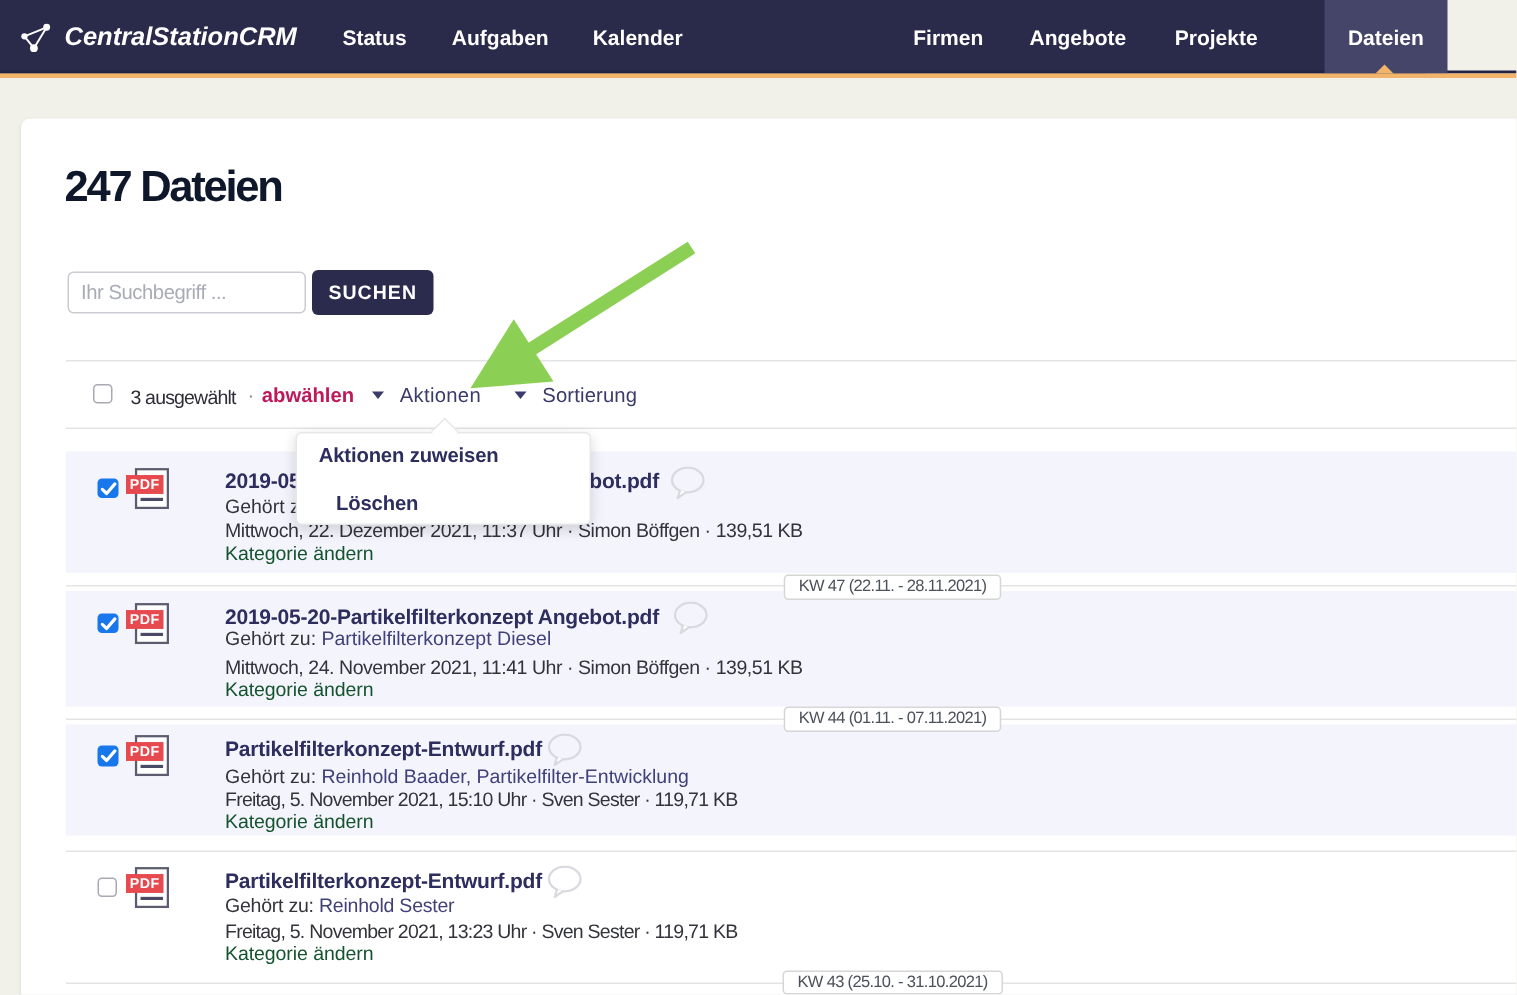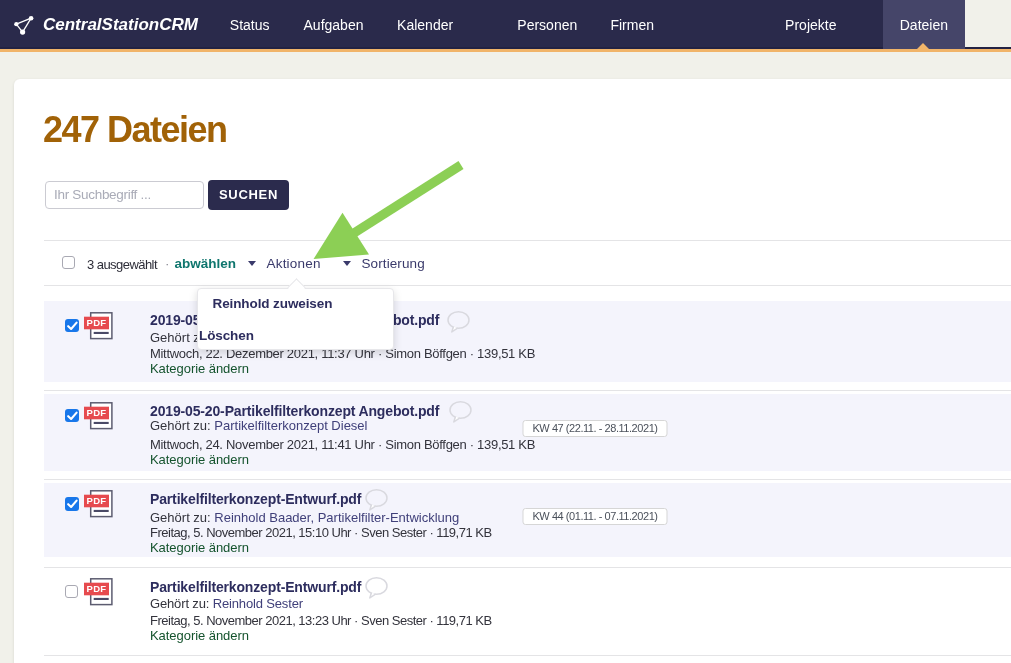--- a/index.html
+++ b/index.html
@@ -7,28 +7,28 @@
        background:#f1f1ea;font-family:"Liberation Sans",sans-serif;}
   .abs{position:absolute;}
   
   #nav{left:0;top:0;width:950px;height:48.5px;background:#2a2a4b;}
   #nav .edge{left:0;top:46.5px;width:1011px;height:2px;background:#232343;position:absolute;}
   #tab{left:883px;top:0;width:82px;height:48.5px;background:#454569;position:absolute;}
   #orange{left:0;top:48.5px;width:1011px;height:3px;background:#f1b469;}
   #caret-tab{left:917px;top:42.5px;width:0;height:0;
       border-left:6.7px solid transparent;border-right:6.7px solid transparent;
       border-bottom:6.2px solid #f1b469;}
-  .navitem{position:absolute;color:#fff;font-weight:normal;font-size:14px;line-height:48px;
+  .navitem{position:absolute;color:#fff;font-weight:bold;font-size:14px;line-height:48px;
       top:1px;transform:translateX(-50%);white-space:nowrap;}
   #brand{left:43px;top:1px;color:#fff;font-weight:bold;font-style:italic;
       font-size:17px;line-height:48px;white-space:nowrap;}
   
   #card{left:14px;top:79px;width:1010px;height:600px;background:#fff;
       border-radius:6px 0 0 0;box-shadow:0 1px 3px rgba(40,40,40,.12);}
-  h1{position:absolute;left:43px;top:109px;margin:0;font-size:36px;color:#a16207;
+  h1{position:absolute;left:43px;top:109px;margin:0;font-size:29px;color:#0f172a;
      letter-spacing:-1.5px;}
   #searchbox{left:45px;top:181px;width:149px;height:26px;border:1px solid #cbcbd2;
       border-radius:4px;background:#fff;color:#a9abb7;font-size:13.5px;letter-spacing:-0.3px;line-height:26px;
       padding-left:8px;}
   #suchen{left:208px;top:180px;width:81px;height:30px;background:#2b2b4d;border-radius:4px;
       color:#fff;font-weight:bold;font-size:13px;letter-spacing:.7px;text-align:center;
       line-height:30px;}
   .hline{position:absolute;height:1px;background:#e4e4e6;left:44px;width:967px;}
   
   .cb{position:absolute;width:13px;height:13px;border:1.5px solid #a9a9b3;border-radius:3px;
@@ -40,21 +40,21 @@
       border-right:4.5px solid transparent;border-top:5.5px solid #3a3a6b;}
   
   .rowbg{position:absolute;left:44px;width:967px;background:#f4f4fc;}
   .rtitle{position:absolute;font-size:14px;letter-spacing:-0.15px;font-weight:bold;color:#2d2d5e;white-space:nowrap;}
   .rline{position:absolute;font-size:13px;letter-spacing:-0.3px;color:#33333c;white-space:nowrap;}
   .rgeh{position:absolute;font-size:13px;letter-spacing:0px;color:#33333c;white-space:nowrap;}
   .rgeh a{color:#40407a;text-decoration:none;}
   .rkat{position:absolute;font-size:13px;letter-spacing:-0.05px;color:#14532d;white-space:nowrap;}
   .pill{position:absolute;transform:translateX(-50%);left:595px;height:16.5px;
       border:1px solid #d6d6d6;border-radius:3px;background:#fff;font-size:11px;letter-spacing:-0.45px;
-      color:#4b515b;line-height:15.5px;padding:0 9px;white-space:nowrap;box-sizing:border-box;margin-top:37px;}
+      color:#4b515b;line-height:15.5px;padding:0 9px;white-space:nowrap;box-sizing:border-box;}
   
   #dd{left:197px;top:288px;width:195px;height:59.5px;background:#fff;border-radius:4px;
       border:1px solid #e7e7ea;
       box-shadow:0 3px 9px rgba(0,0,0,.15);z-index:20;}
   #ddnotch{left:289.7px;top:281px;width:13px;height:13px;background:#fff;box-sizing:border-box;
       border-left:1px solid #e7e7ea;border-top:1px solid #e7e7ea;
       transform:rotate(45deg);z-index:21;}
   .dditem{position:absolute;font-size:13.5px;letter-spacing:-0.1px;font-weight:bold;color:#2d2d5e;z-index:21;
       white-space:nowrap;}
 </style>
@@ -70,38 +70,38 @@
       <line x1="10.6" y1="19.1" x2="4.3" y2="11.2"></line>
     </g>
     <circle cx="4.3" cy="11.2" r="2.1" fill="#fff"></circle>
     <circle cx="19.1" cy="5.2" r="2.3" fill="#fff"></circle>
     <circle cx="10.6" cy="19.1" r="2.6" fill="#fff"></circle>
   </svg>
   <div id="brand" class="abs">CentralStationCRM</div>
   <div class="navitem" style="left:249.7px">Status</div>
   <div class="navitem" style="left:333.5px">Aufgaben</div>
   <div class="navitem" style="left:425.1px">Kalender</div>
-  <div class="navitem" style="left:547.3px">Personen</div>
   <div class="navitem" style="left:632.2px">Firmen</div>
+  <div class="navitem" style="left:718.6px">Angebote</div>
   <div class="navitem" style="left:810.8px">Projekte</div>
   <div class="navitem" style="left:923.9px">Dateien</div>
 </div>
 <div id="orange" class="abs"></div>
 <div id="caret-tab" class="abs"></div>
 <div id="card" class="abs"></div>
 <h1>247 Dateien</h1>
 <div id="searchbox" class="abs">Ihr Suchbegriff ...</div>
 <div id="suchen" class="abs">SUCHEN</div>
 <div class="hline" style="top:240px"></div>
 <div class="hline" style="top:285px"></div>
 
 <div class="cb" style="left:61.5px;top:255.5px"></div>
 <div class="tbtxt" style="left:87px;top:256.5px;color:#2d2d38;font-size:13px;letter-spacing:-0.55px">3 ausgewählt</div>
 <div class="tbtxt" style="left:165px;top:256px;color:#8a8a94">·</div>
-<div class="tbtxt" style="left:174.5px;top:256px;color:#0f766e;font-weight:bold;letter-spacing:0px">abwählen</div>
+<div class="tbtxt" style="left:174.5px;top:256px;color:#be185d;font-weight:bold;letter-spacing:0px">abwählen</div>
 <div class="caret" style="left:248px;top:261px"></div>
 <div class="tbtxt" style="left:266.5px;top:256px;color:#3a3a6b;letter-spacing:0.2px">Aktionen</div>
 <div class="caret" style="left:343px;top:261px"></div>
 <div class="tbtxt" style="left:361.5px;top:256px;color:#3a3a6b;letter-spacing:0.1px">Sortierung</div>
 
 <div class="rowbg" style="top:301px;height:81px"></div>
 <div class="rowbg" style="top:393.5px;height:77.5px"></div>
 <div class="rowbg" style="top:482.5px;height:74.5px"></div>
 
 <div class="hline" style="top:390px"></div>
@@ -188,14 +188,14 @@
 <div class="rline" style="left:150px;top:613.4px;letter-spacing:-0.5px">Freitag, 5. November 2021, 13:23 Uhr · Sven Sester · 119,71 KB</div>
 <div class="rkat" style="left:150px;top:628.4px">Kategorie ändern</div>
 
 <svg class="abs" style="left:300px;top:155px;z-index:15" width="175" height="110" viewBox="300 155 175 110">
   <polygon fill="#8ccf55" points="342.5,212.8 369,254.4 313.6,258.9"></polygon>
   <polygon fill="#8ccf55" points="458.5,161.1 463.5,168.9 352.8,239.2 347.8,231.4"></polygon>
 </svg>
 
 <div id="ddnotch" class="abs"></div>
 <div id="dd" class="abs"></div>
-<div class="dditem" style="left:212.5px;top:296px">Reinhold zuweisen</div>
-<div class="dditem" style="left:199px;top:327.5px">Löschen</div>
+<div class="dditem" style="left:212.5px;top:296px">Aktionen zuweisen</div>
+<div class="dditem" style="left:224px;top:327.5px">Löschen</div>
 
 </body></html>

